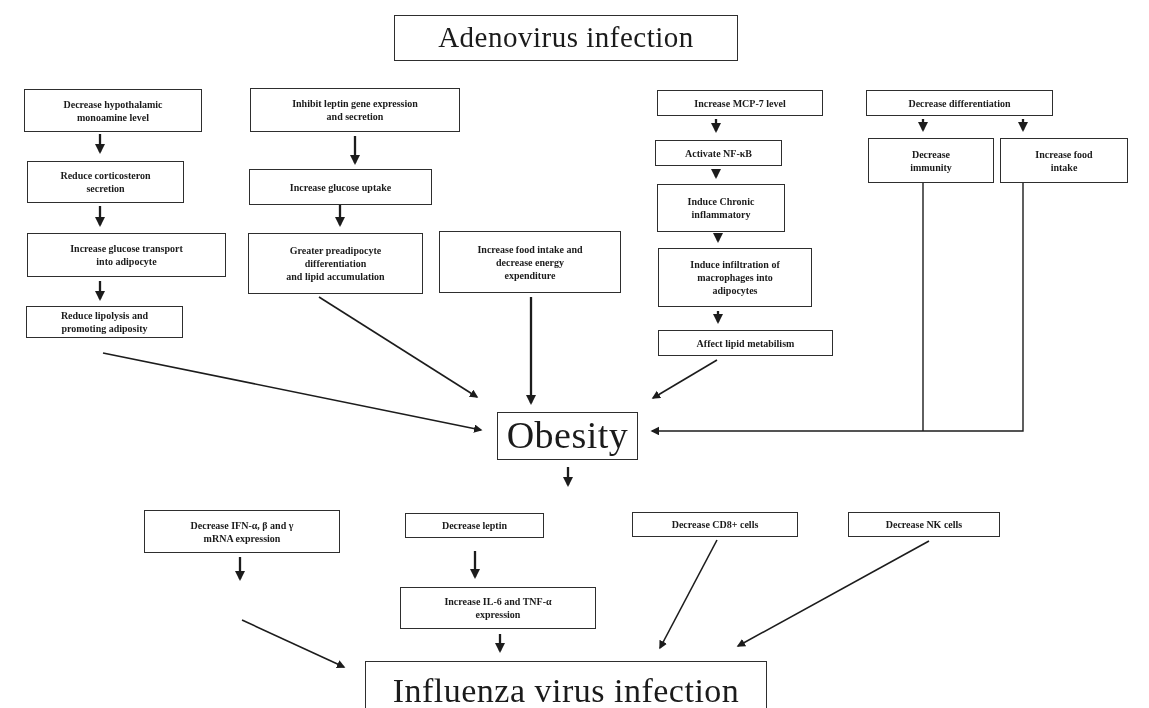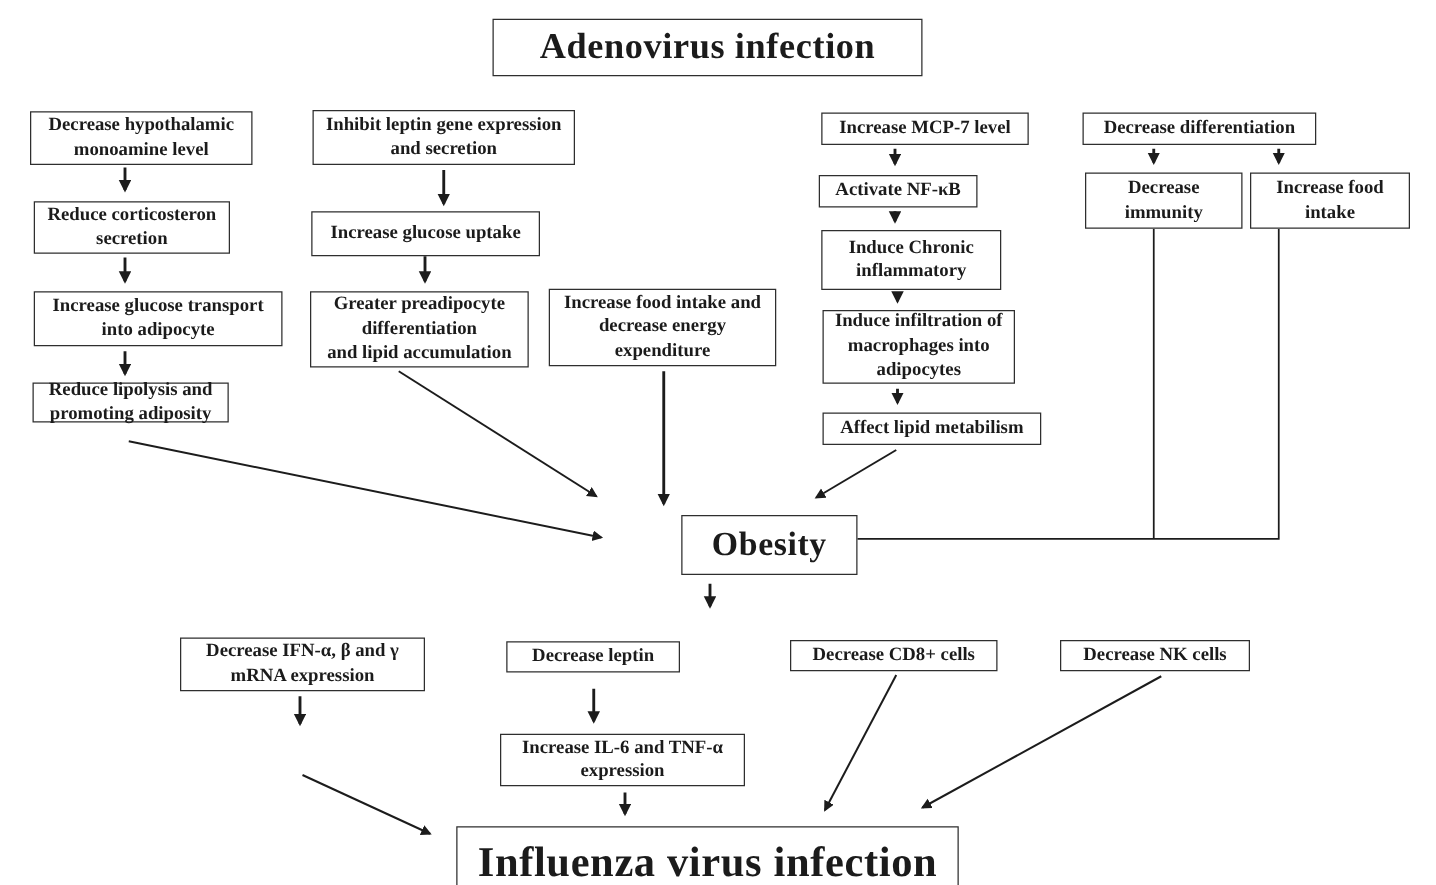--- a/index.html
+++ b/index.html
@@ -15,32 +15,32 @@
   }
   .node{
     position:absolute;
     box-sizing:border-box;
     background:#ffffff;
     border:1.5px solid #2e2e2e;
     color:#1b1b1b;
     display:flex;align-items:center;justify-content:center;
     text-align:center;
     font-weight:bold;
-    font-size:15px;
+    font-size:10px;
     line-height:1.3;
     white-space:pre-line;
     padding:2px 5px;
   }
   .node.big{
-    font-weight:bold;
+    font-weight:normal;
     letter-spacing:0.5px;
     padding:16px 8px;
   }
   .node.title-box{font-size:29px;border-width:1.5px;}
-  .node.obesity-box{font-size:27px;margin-left:48px;}
+  .node.obesity-box{font-size:38px;}
   .node.influenza-box{font-size:34px;}
 </style>
 </head>
 <body>
 
 <div id="canvas">
 
   <svg id="arrow-layer" width="1149" height="708" viewBox="0 0 1149 708" xmlns="http://www.w3.org/2000/svg">
     <defs>
       <marker id="ah-big" markerWidth="12" markerHeight="12" refX="8" refY="5" orient="auto" markerUnits="userSpaceOnUse">
@@ -93,21 +93,21 @@
   <div class="node" style="left:248px;top:233px;width:175px;height:61px">Greater preadipocyte
 differentiation
 and lipid accumulation</div>
 
   <div class="node" style="left:439px;top:231px;width:182px;height:62px">Increase food intake and
 decrease energy
 expenditure</div>
 
   <div class="node" style="left:657px;top:90px;width:166px;height:26px">Increase MCP-7 level</div>
   <div class="node" style="left:655px;top:140px;width:127px;height:26px">Activate NF-κB</div>
-  <div class="node" style="left:657px;top:184px;width:144px;height:48px">Induce Chronic
+  <div class="node" style="left:657px;top:184px;width:128px;height:48px">Induce Chronic
 inflammatory</div>
   <div class="node" style="left:658px;top:248px;width:154px;height:59px">Induce infiltration of
 macrophages into
 adipocytes</div>
   <div class="node" style="left:658px;top:330px;width:175px;height:26px">Affect lipid metabilism</div>
 
   <div class="node" style="left:866px;top:90px;width:187px;height:26px">Decrease differentiation</div>
   <div class="node" style="left:868px;top:138px;width:126px;height:45px">Decrease
 immunity</div>
   <div class="node" style="left:1000px;top:138px;width:128px;height:45px">Increase food

